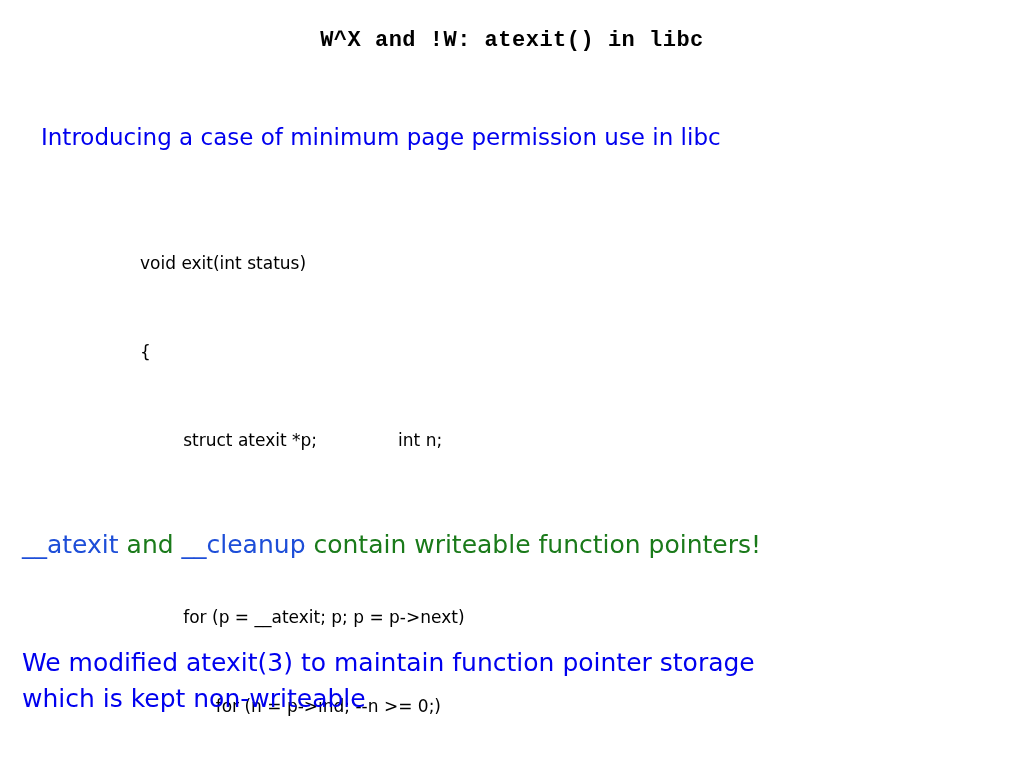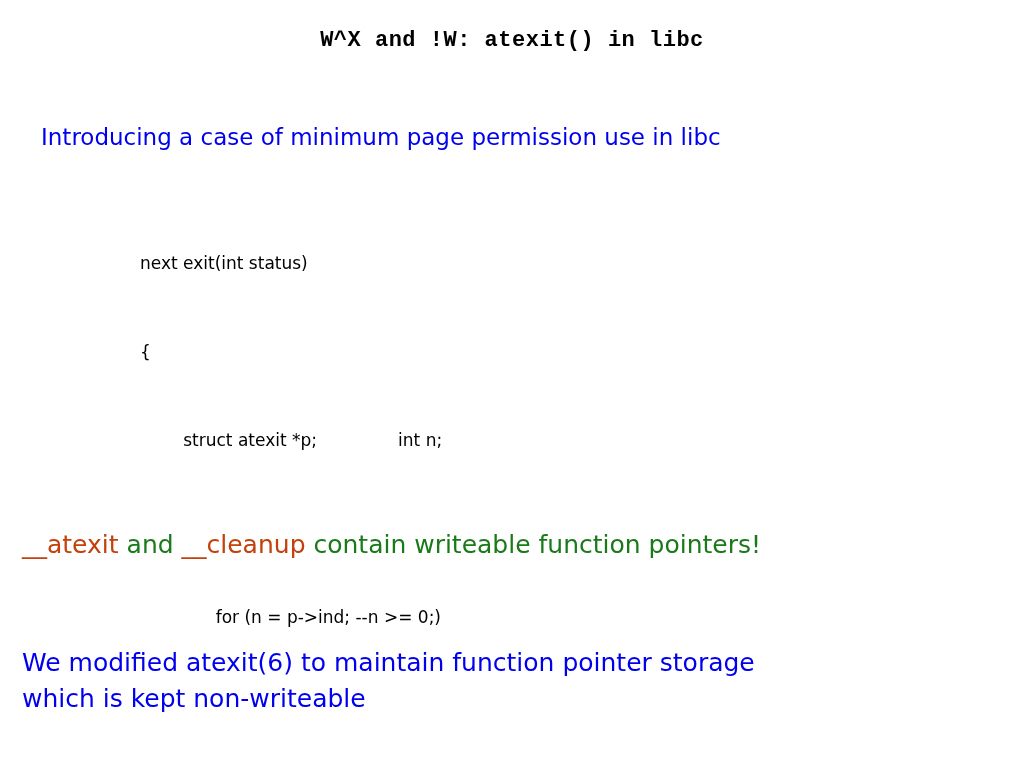--- a/index.html
+++ b/index.html
@@ -58,21 +58,21 @@
   .green-line {
     position: absolute;
     top: 530px;
     left: 22px;
     font-size: 25px;
     color: #0000ee;
     font-family: "DejaVu Sans", sans-serif;
     white-space: nowrap;
   }
   .green-line .kw {
-    color: #c2410c;
+    color: #1d4ed8;
   }
   .green-line .rest {
     color: #1a7a1a;
     margin-top: 33px;
   }
   .green-line .conj {
     color: #1a7a1a;
   }
   .closing {
     position: absolute;
@@ -90,32 +90,33 @@
 </head>
 <body>
 
 <div class="slide">
 
   <div class="slide-title">W^X and !W: atexit() in libc</div>
 
   <div class="intro-line">Introducing a case of minimum page permission use in libc</div>
 
   <div class="code-block">
-    <span class="code-line">next exit(int status)</span>
+    <span class="code-line">void exit(int status)</span>
     <span class="code-line">{</span>
     <span class="code-line">        struct atexit *p;               int n;</span>
     <span class="code-line"></span>
+    <span class="code-line">        for (p = __atexit; p; p = p-&gt;next)</span>
     <span class="code-line">              for (n = p-&gt;ind; --n &gt;= 0;)</span>
     
     
     
     
     
   </div>
 
   <div class="green-line"><span class="kw">__atexit</span><span class="conj"> and </span><span class="kw">__cleanup</span><span class="rest"> contain writeable function pointers!</span></div>
 
   <div class="closing">
-    <span>We modified atexit(6) to maintain function pointer storage</span>
+    <span>We modified atexit(3) to maintain function pointer storage</span>
     <span>which is kept non-writeable</span>
   </div>
 
 </div>
 
 </body></html>

